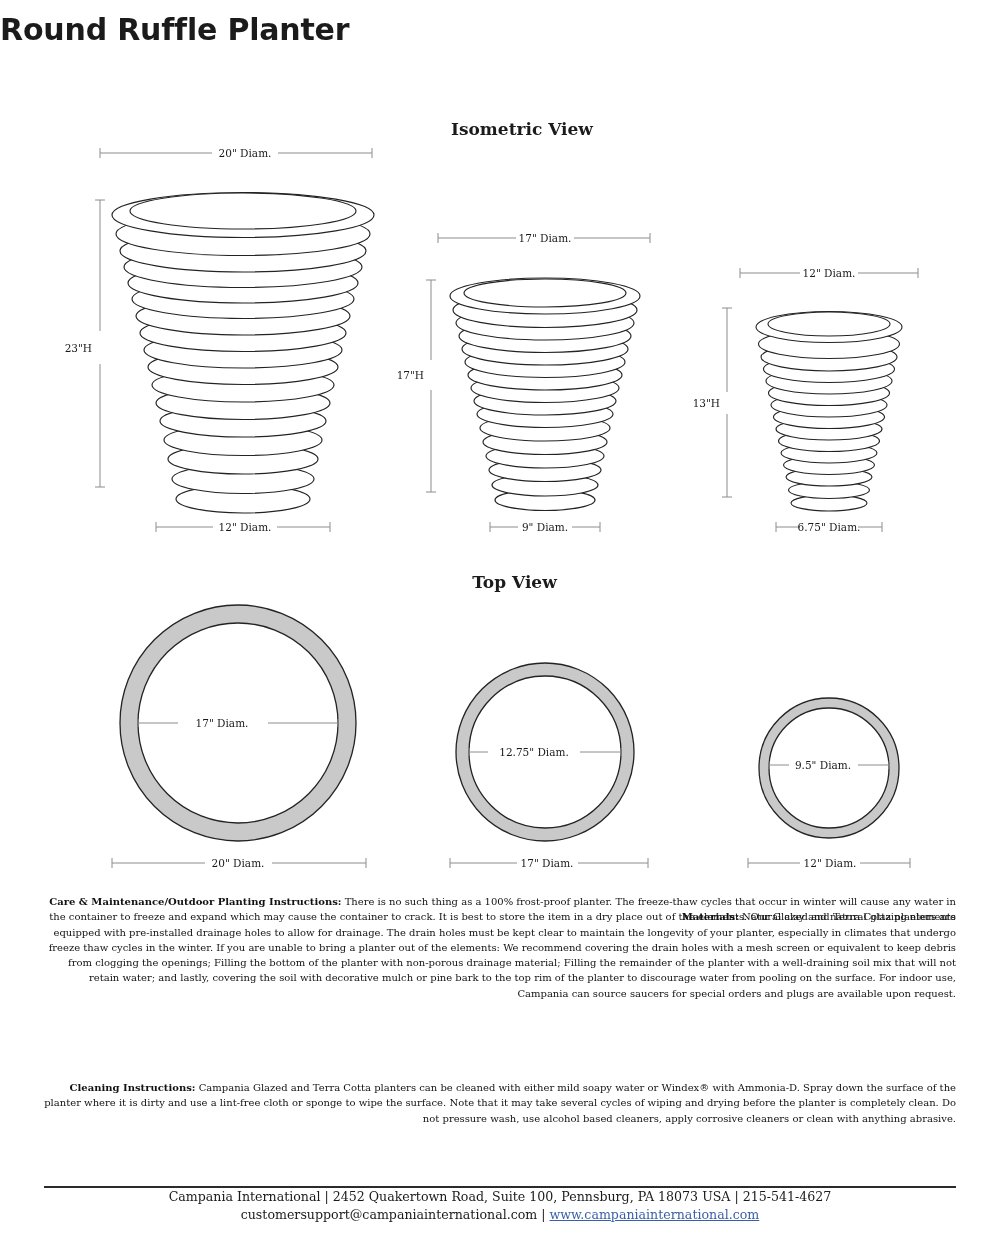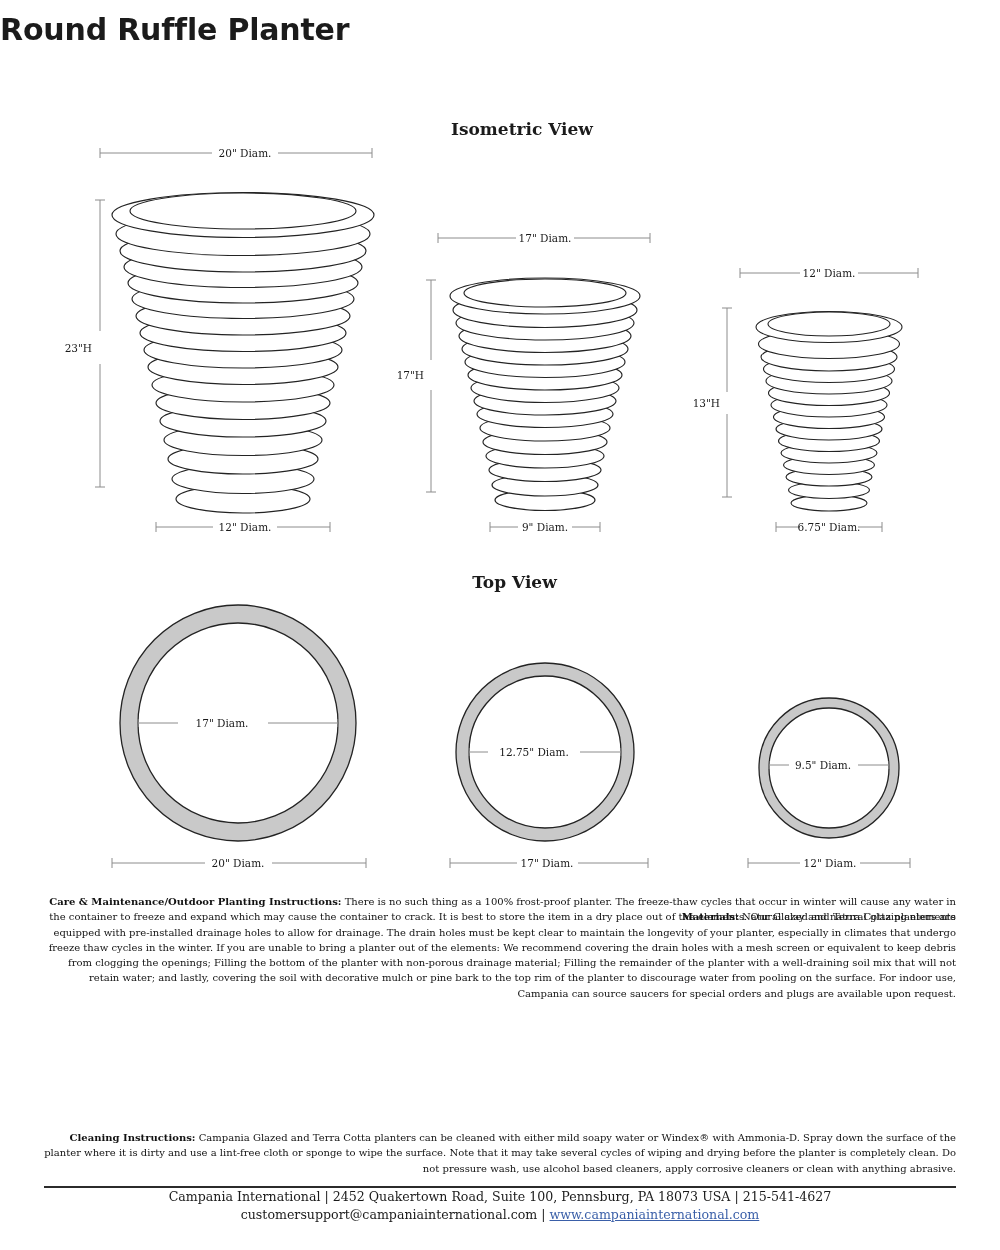--- a/index.html
+++ b/index.html
@@ -46,21 +46,21 @@
     left: 44px;
     width: 912px;
     font-family: "DejaVu Serif", "Liberation Serif", serif;
     font-size: 10px;
     line-height: 15.3px;
     color: #121212;
     text-align: right;
   }
   #materials-block { top: 899px; }
   #care-block { top: 884px; }
-  #cleaning-block { top: 1120px; }
+  #cleaning-block { top: 1070px; }
   .lead { font-weight: bold; }
 
   
   #footer {
     position: absolute;
     left: 44px;
     width: 912px;
     top: 1186px;
   }
   #footer-rule {

